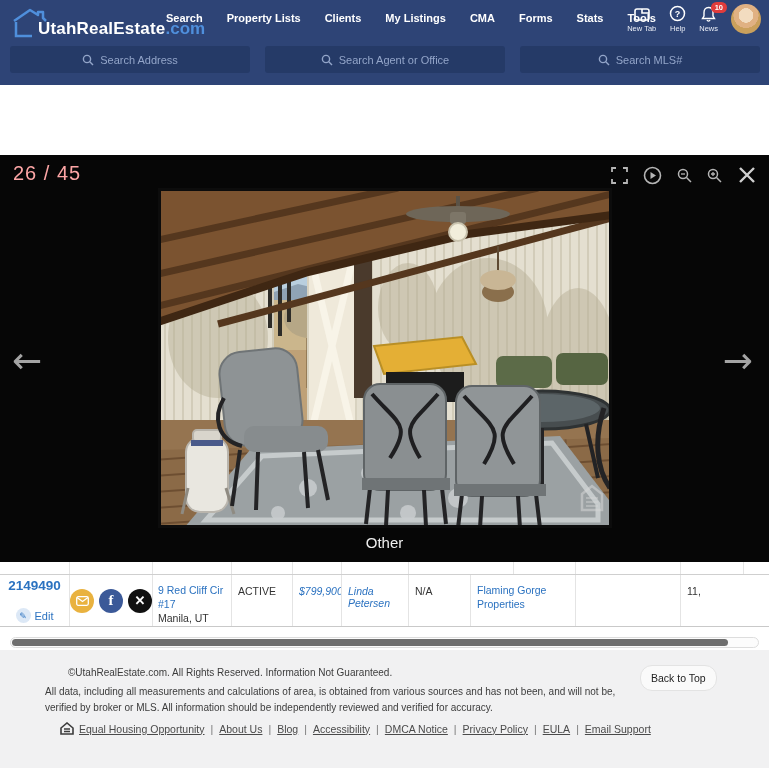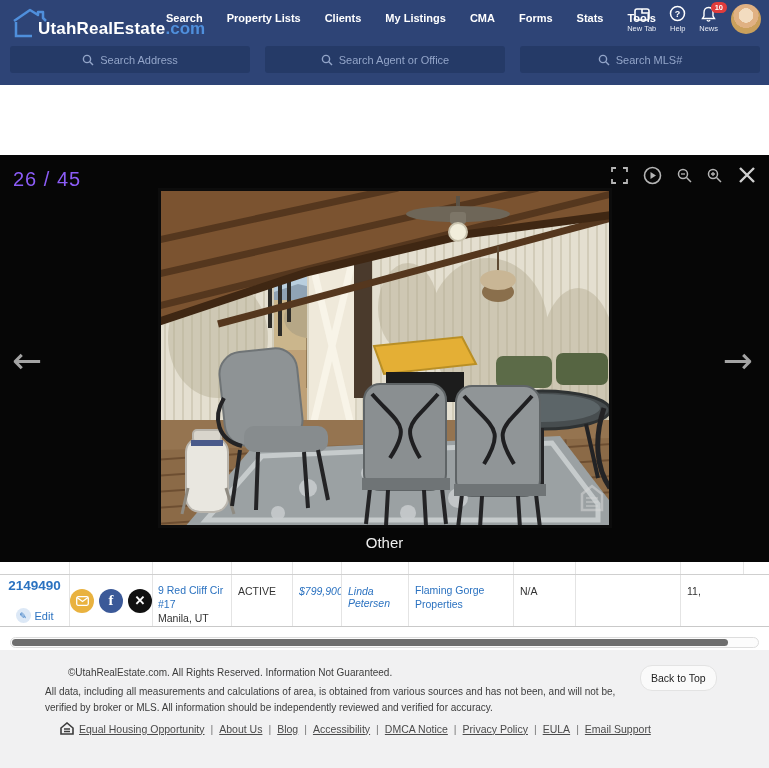--- a/index.html
+++ b/index.html
@@ -22,21 +22,21 @@
   .avatar { width:30px; height:30px; border-radius:50%; cursor:pointer;
             background:radial-gradient(circle at 50% 38%, #f2dcc0 0 30%, #e0b183 31% 52%, #caa05c 53% 78%, #8a6a3a 79% 100%); }
   .searchrow { position:absolute; top:46px; left:0; width:769px; }
   .searchbox { position:absolute; top:0; height:27px; width:240px; background:#253a67; border-radius:3px;
                display:flex; align-items:center; justify-content:center; gap:6px; cursor:text; }
   .searchbox .ph { color:#93a5c9; font-size:11px; }
   .sb1 { left:10px; } .sb2 { left:265px; } .sb3 { left:520px; }
 
   
   .lightbox { position:absolute; top:155px; left:0; width:769px; height:407px; background:#060606; }
-  .counter { position:absolute; left:13px; top:13px; color:#8b5cf6; font-size:20px; letter-spacing:1px; }
+  .counter { position:absolute; left:13px; top:7px; color:#fca5a5; font-size:20px; letter-spacing:1px; }
   .lbtools { position:absolute; right:12px; top:10px; display:flex; align-items:center; gap:15px; }
   .lbtools .tool { cursor:pointer; display:flex; align-items:center; }
   .photo { position:absolute; left:158px; top:33px; width:454px; height:340px; cursor:pointer; }
   .caption { position:absolute; top:379px; left:0; width:769px; text-align:center; color:#efefef; font-size:15px; }
   .navarrow { position:absolute; top:188px; color:#a4a4a4; font-size:36px; cursor:pointer; line-height:1;
               font-family:"DejaVu Sans", sans-serif; }
   .arr-left { left:12px; } .arr-right { right:16px; }
 
   
   .tablewrap { position:absolute; top:562px; left:0; width:769px; }
@@ -364,22 +364,22 @@
             <span>✕</span>
           </span>
       </div>
       <div class="cell c3">
         <div class="addr1">9 Red Cliff Cir #17</div>
         <div class="addr2">Manila, UT 84046</div>
       </div>
       <div class="cell c4"><span>ACTIVE</span></div>
       <div class="cell c5"><span class="bluelink">$799,900</span></div>
       <div class="cell c6"><span class="bluelink">Linda Petersen</span></div>
+      <div class="cell c8"><span>N/A</span></div>
       <div class="cell c7"><span class="bluelink">Flaming Gorge Properties</span></div>
-      <div class="cell c8"><span>N/A</span></div>
       <div class="cell c9"></div>
       <div class="cell c11"><span>11,</span></div>
     </div>
   </div>
 
   <div class="hscroll">
     <div class="hthumb"></div>
   </div>
 
   <div class="footer">

